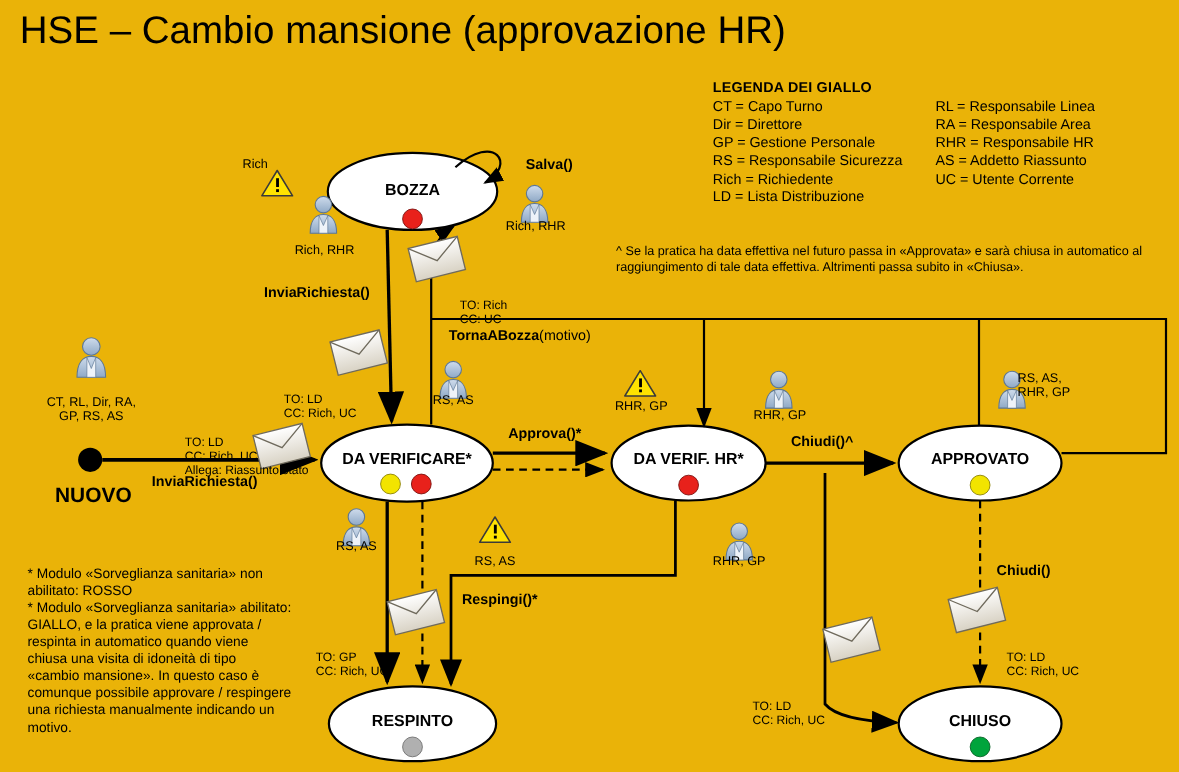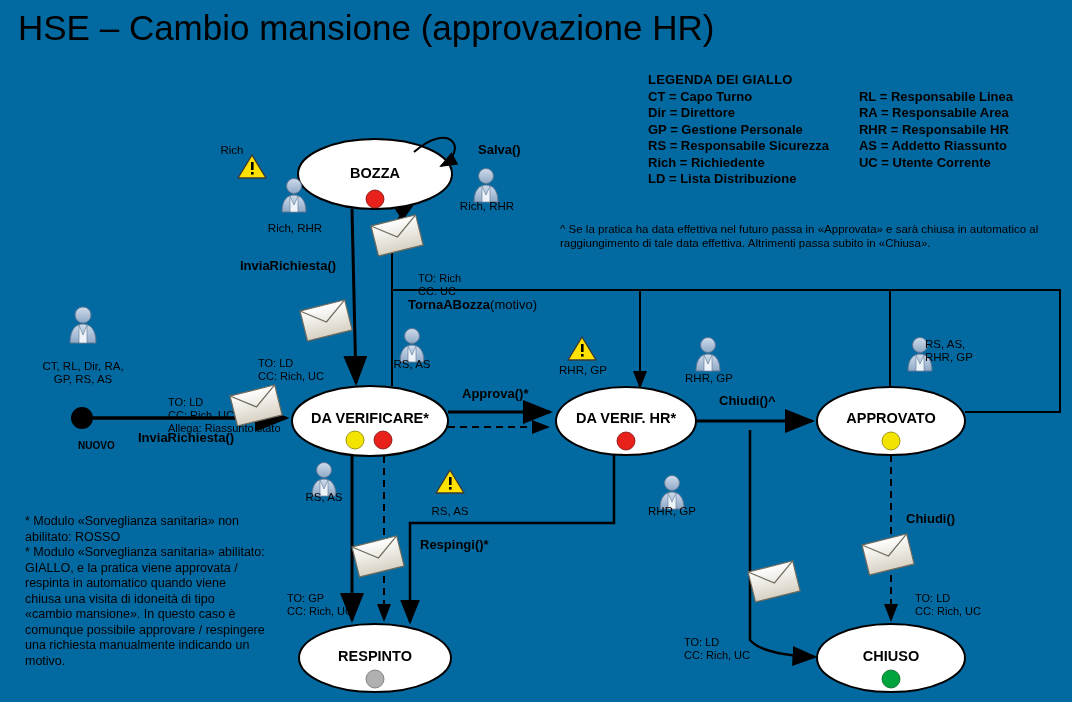--- a/index.html
+++ b/index.html
@@ -9,21 +9,21 @@
   }
   body {
     font-family: "Liberation Sans", sans-serif;
     color: #000000;
   }
   #canvas {
     position: relative;
     width: 1072px;
     height: 702px;
     overflow: hidden;
-    background: #0369a1;
+    background: #eab308;
   }
   .abs { position: absolute; }
 
   #page-title {
     left: 18px;
     top: 8px;
     font-size: 35px;
     font-weight: normal;
     letter-spacing: 0px;
     white-space: nowrap;
@@ -41,24 +41,23 @@
   
   .state-label {
     position: absolute;
     font-size: 14.5px;
     font-weight: bold;
     white-space: nowrap;
     text-align: center;
   }
   .start-label {
     position: absolute;
-    font-size: 10px;
+    font-size: 19px;
     font-weight: bold;
     white-space: nowrap;
-    margin-left: 28px;
   }
 
   
   .trans-label {
     position: absolute;
     font-size: 13px;
     font-weight: bold;
     white-space: nowrap;
   }
   .trans-label .thin { font-weight: normal; }
@@ -83,21 +82,21 @@
 
   
   #legend {
     position: absolute;
     left: 648px;
     top: 72px;
     font-size: 13px;
     line-height: 16.5px;
   }
   #legend .legend-title { font-weight: bold; letter-spacing: 0.2px; }
-  #legend .cols { display: flex; gap: 30px; font-weight: bold; }
+  #legend .cols { display: flex; gap: 30px; }
   #legend .col div { white-space: nowrap; }
 
   
   .footnote {
     position: absolute;
     font-size: 11.5px;
     line-height: 14px;
   }
   #note-future {
     left: 560px;

